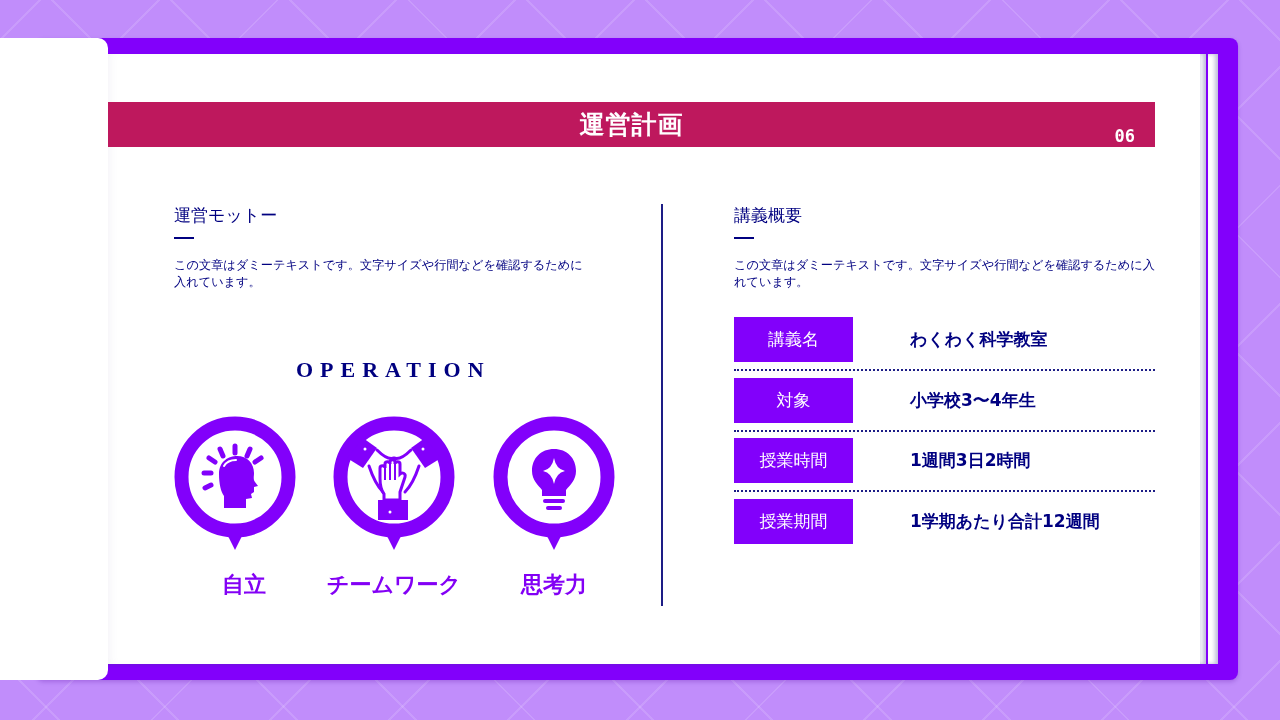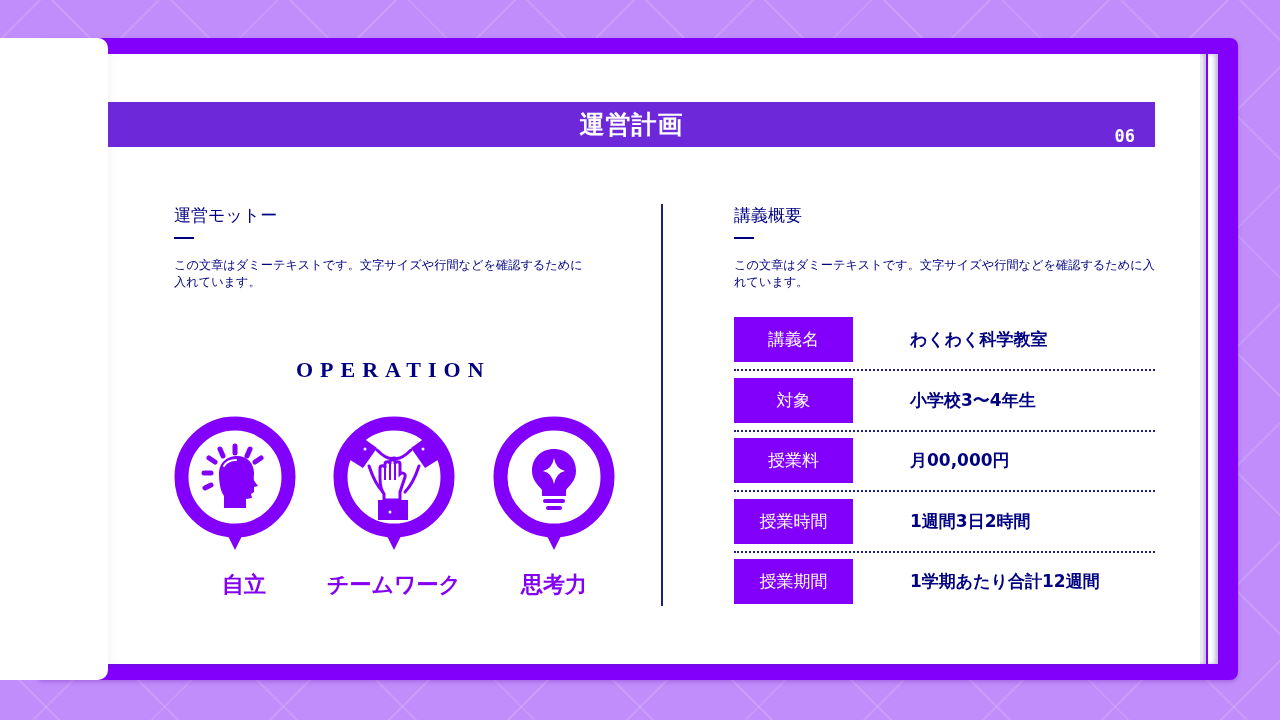--- a/index.html
+++ b/index.html
@@ -32,21 +32,21 @@
     box-shadow: inset 14px 0 14px -10px rgba(90,80,140,0.18), 0 2px 2px rgba(60,60,140,0.2);
   }
   
   .side-tab {
     position: absolute; left: 0; top: 38px; width: 108px; height: 642px;
     background: #ffffff; border-radius: 0 10px 10px 0;
   }
   
   .title-bar {
     position: absolute; left: 108px; top: 102px; width: 1047px; height: 45px;
-    background: #6d28d9;
+    background: #be185d;
     display: flex; align-items: center; justify-content: center;
   }
   .title-text {
     color: #ffffff; font-weight: bold; font-size: 25px; letter-spacing: 1px;
   }
   .page-number {
     position: absolute; right: 20px; top: 24px;
     color: #ffffff; font-weight: bold; font-size: 17px;
     font-family: "DejaVu Sans Mono", "Liberation Mono", monospace;
     text-align: center;
@@ -194,25 +194,20 @@
     <div class="info-key">講義名</div>
     <div class="info-val">わくわく科学教室</div>
     <div class="info-rule"></div>
   </div>
   <div class="info-row">
     <div class="info-key">対象</div>
     <div class="info-val">小学校3〜4年生</div>
     <div class="info-rule"></div>
   </div>
   <div class="info-row">
-    <div class="info-key">授業料</div>
-    <div class="info-val">月00,000円</div>
-    <div class="info-rule"></div>
-  </div>
-  <div class="info-row">
     <div class="info-key">授業時間</div>
     <div class="info-val">1週間3日2時間</div>
     <div class="info-rule"></div>
   </div>
   <div class="info-row">
     <div class="info-key">授業期間</div>
     <div class="info-val">1学期あたり合計12週間</div>
   </div>
 </div>
 

